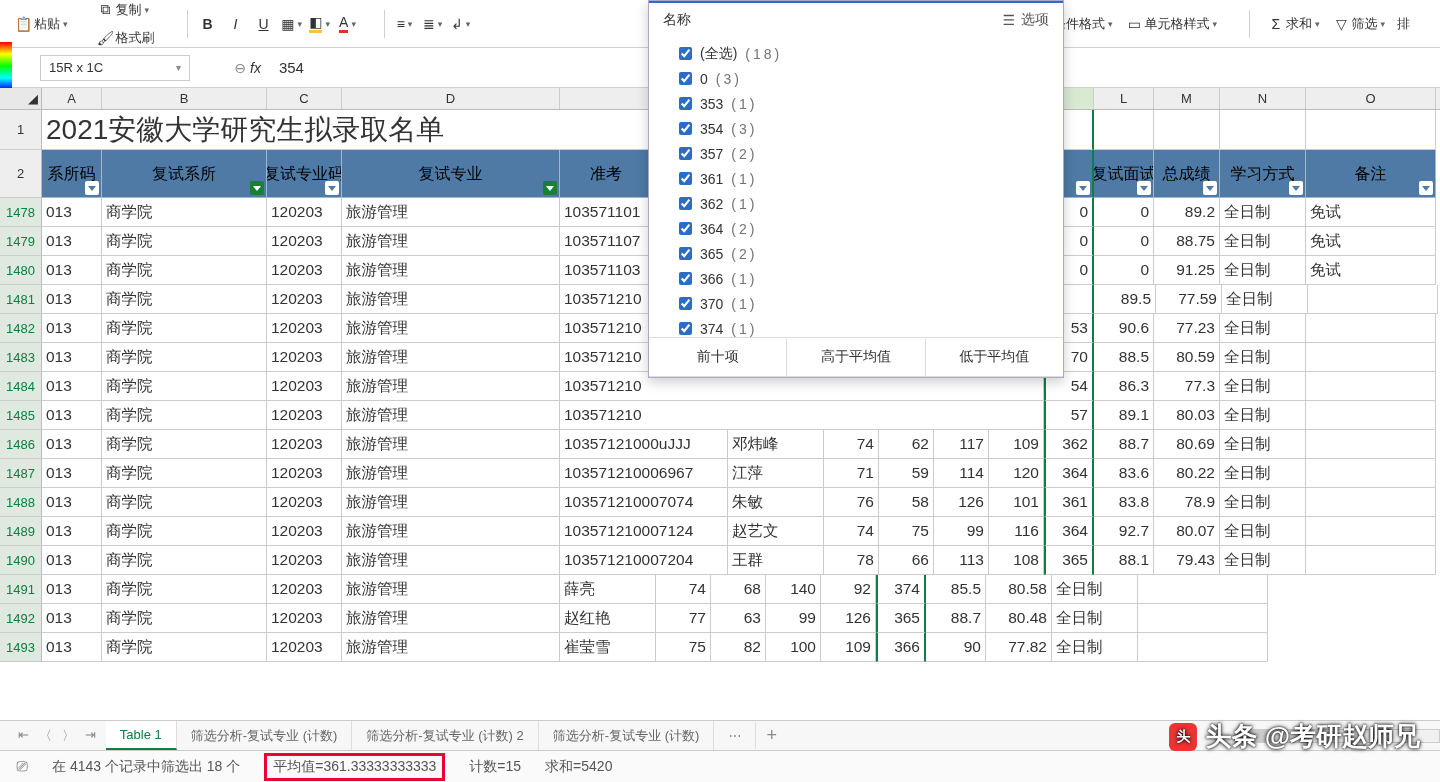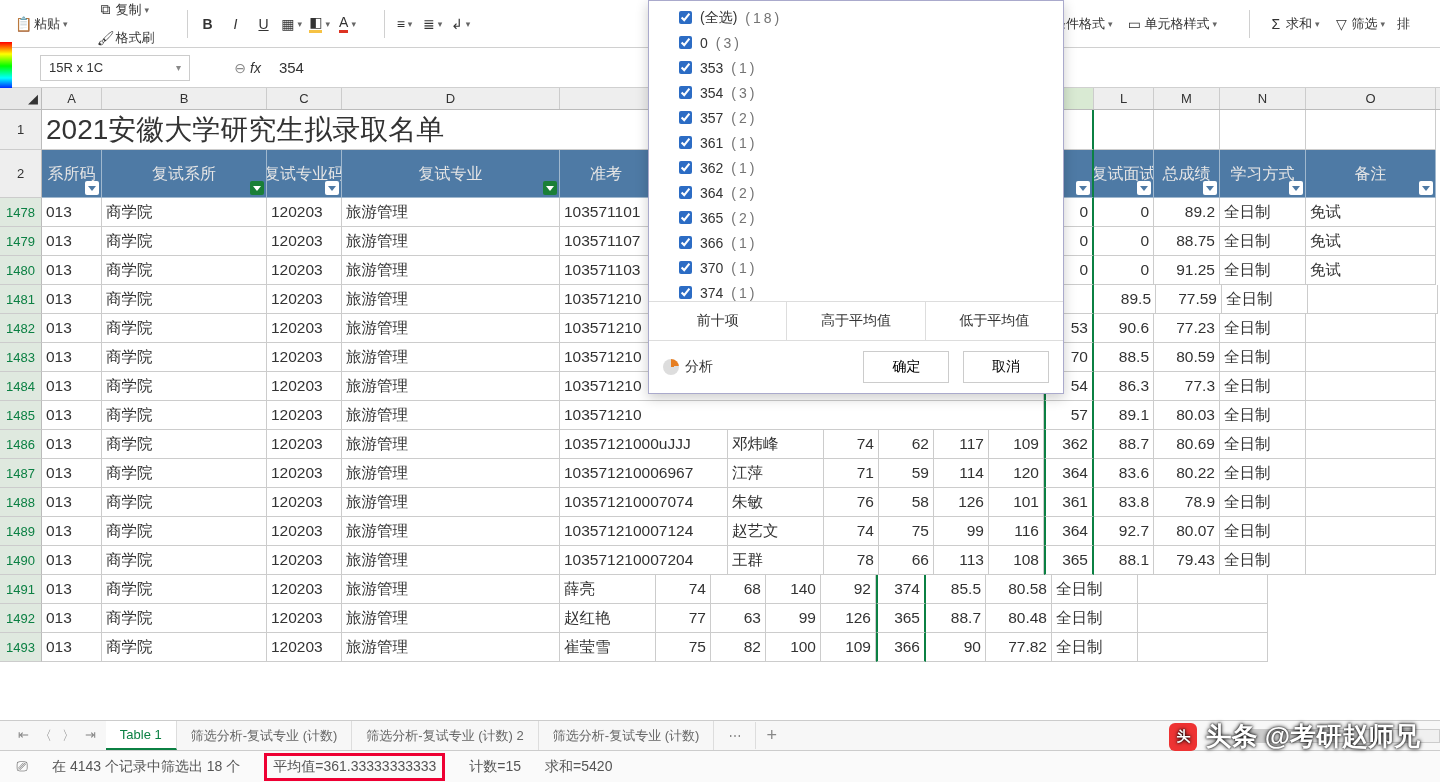--- a/index.html
+++ b/index.html
@@ -29,21 +29,21 @@
 
 
 .grid { position: relative; }
 .grow { display: flex; height: 29px; }
 .rowhdr { width: 42px; background: #eee; border-right: 1px solid #bbb; border-bottom: 1px solid #ccc; display: flex; align-items: center; justify-content: center; font-size: 13px; }
 .rowhdr.sel { color: #0b8043; background: #dfe9df; }
 .cell { border-right: 1px solid #ccc; border-bottom: 1px solid #ccc; padding: 0 4px; display: flex; align-items: center; font-size: 15.5px; overflow: hidden; white-space: nowrap; }
 .num { justify-content: flex-end; }
 .title-row .cell { font-size: 28px; border-bottom: 1px solid #ccc; }
 .header-row { height: 48px; }
-.header-row .cell { background: #4e7aa5; color: #e5e5e5; font-size: 16px; justify-content: center; position: relative; border-right: 1px solid #a0b8ce; border-bottom: 1px solid #a0b8ce; line-height: 1.2; text-align: left; }
+.header-row .cell { background: #4e7aa5; color: #000000; font-size: 16px; justify-content: center; position: relative; border-right: 1px solid #a0b8ce; border-bottom: 1px solid #a0b8ce; line-height: 1.2; text-align: left; }
 .filter-ic { position: absolute; right: 2px; bottom: 2px; width: 14px; height: 14px; background: #fff; border-radius: 2px; display: flex; align-items: center; justify-content: center; }
 .filter-ic::before { content: ""; width: 0; height: 0; border-left: 4px solid transparent; border-right: 4px solid transparent; border-top: 5px solid #4e7aa5; }
 .filter-ic.active { background: #1a7f37; }
 .filter-ic.active::before { border-top-color: #fff; }
 .colsel-mark { border-right: 2px solid #0b8043 !important; border-left: 2px solid #0b8043 !important; }
 
 
 .filter-popup { position: absolute; left: 648px; top: 0; width: 416px; background: #fff; border: 1px solid #aac; box-shadow: 0 4px 12px rgba(0,0,0,.2); z-index: 100; }
 .fp-hdr { display: flex; justify-content: space-between; padding: 8px 14px; font-size: 14px; border-top: 2px solid #2c6cc4; }
 .fp-hdr-right { display: flex; align-items: center; color: #555; }
@@ -469,20 +469,27 @@
      <div class="cell num colsel-mark" style="width:50px">366</div>
      <div class="cell num " style="width:60px">90</div>
         <div class="cell num " style="width:66px">77.82</div>
         <div class="cell  " style="width:86px">全日制</div>
         <div class="cell  " style="width:130px"></div>
    </div>
     </div>
 </div>
 
 <div class="filter-popup">
+  <div class="fp-hdr">
+    <span>名称</span>
+    <span class="fp-hdr-right">
+        <span style="margin-right:6px">☰</span>
+        <span>选项</span>
+      </span>
+  </div>
   <div class="fp-list" id="fp-list">
       <div class="fp-item">
        <input type="checkbox" checked="" style="">
        <span>(全选)</span>
        <span class="fp-count">(18)</span>
      </div>
       <div class="fp-item">
        <input type="checkbox" checked="" style="">
        <span>0</span>
        <span class="fp-count">(3)</span>
@@ -535,30 +542,20 @@
       <div class="fp-item">
        <input type="checkbox" checked="" style="">
        <span>374</span>
        <span class="fp-count">(1)</span>
      </div>
     </div>
   <div class="fp-mid">
     <div class="fp-mid-btn">前十项</div>
     <div class="fp-mid-btn">高于平均值</div>
     <div class="fp-mid-btn">低于平均值</div>
-  </div>
-  <div class="fp-foot">
-    <div class="fp-analyze">
-        <span class="pie-ic"></span>
-        <span>分析</span>
-      </div>
-    <div>
-      <button class="fp-actbtn">确定</button>
-      <button class="fp-actbtn">取消</button>
-    </div>
   </div>
 </div>
 
 <div class="tabs-row">
   <div class="nav-arrows">
     <span>⇤</span>
     <span>〈</span>
     <span>〉</span>
     <span>⇥</span>
   </div>

